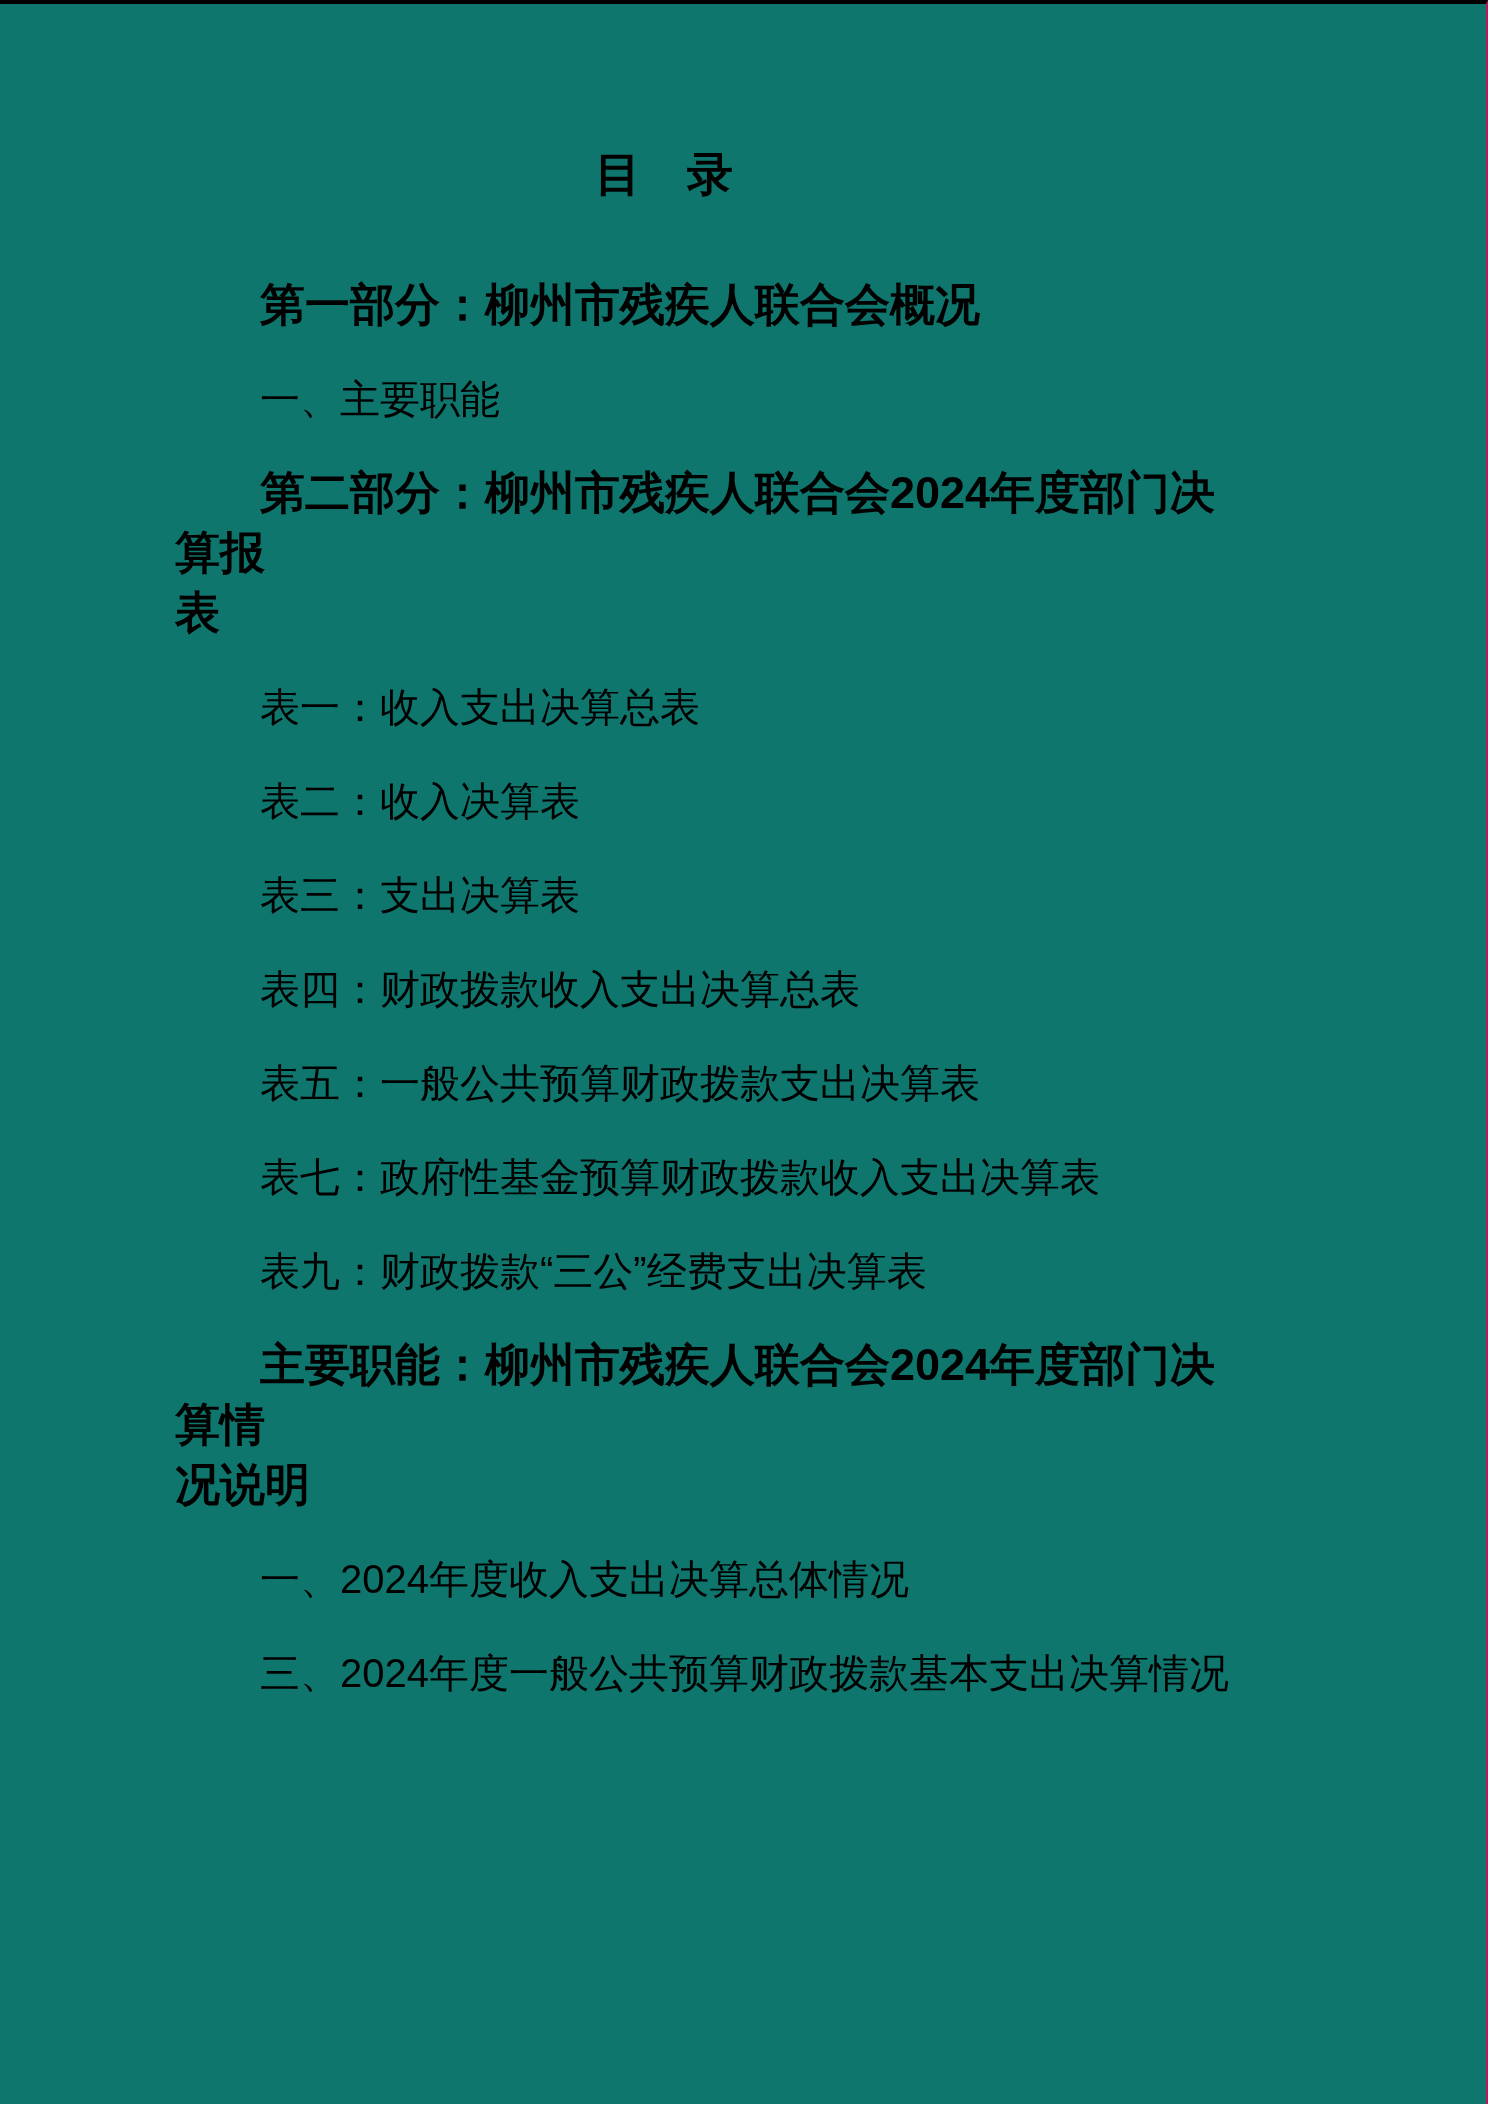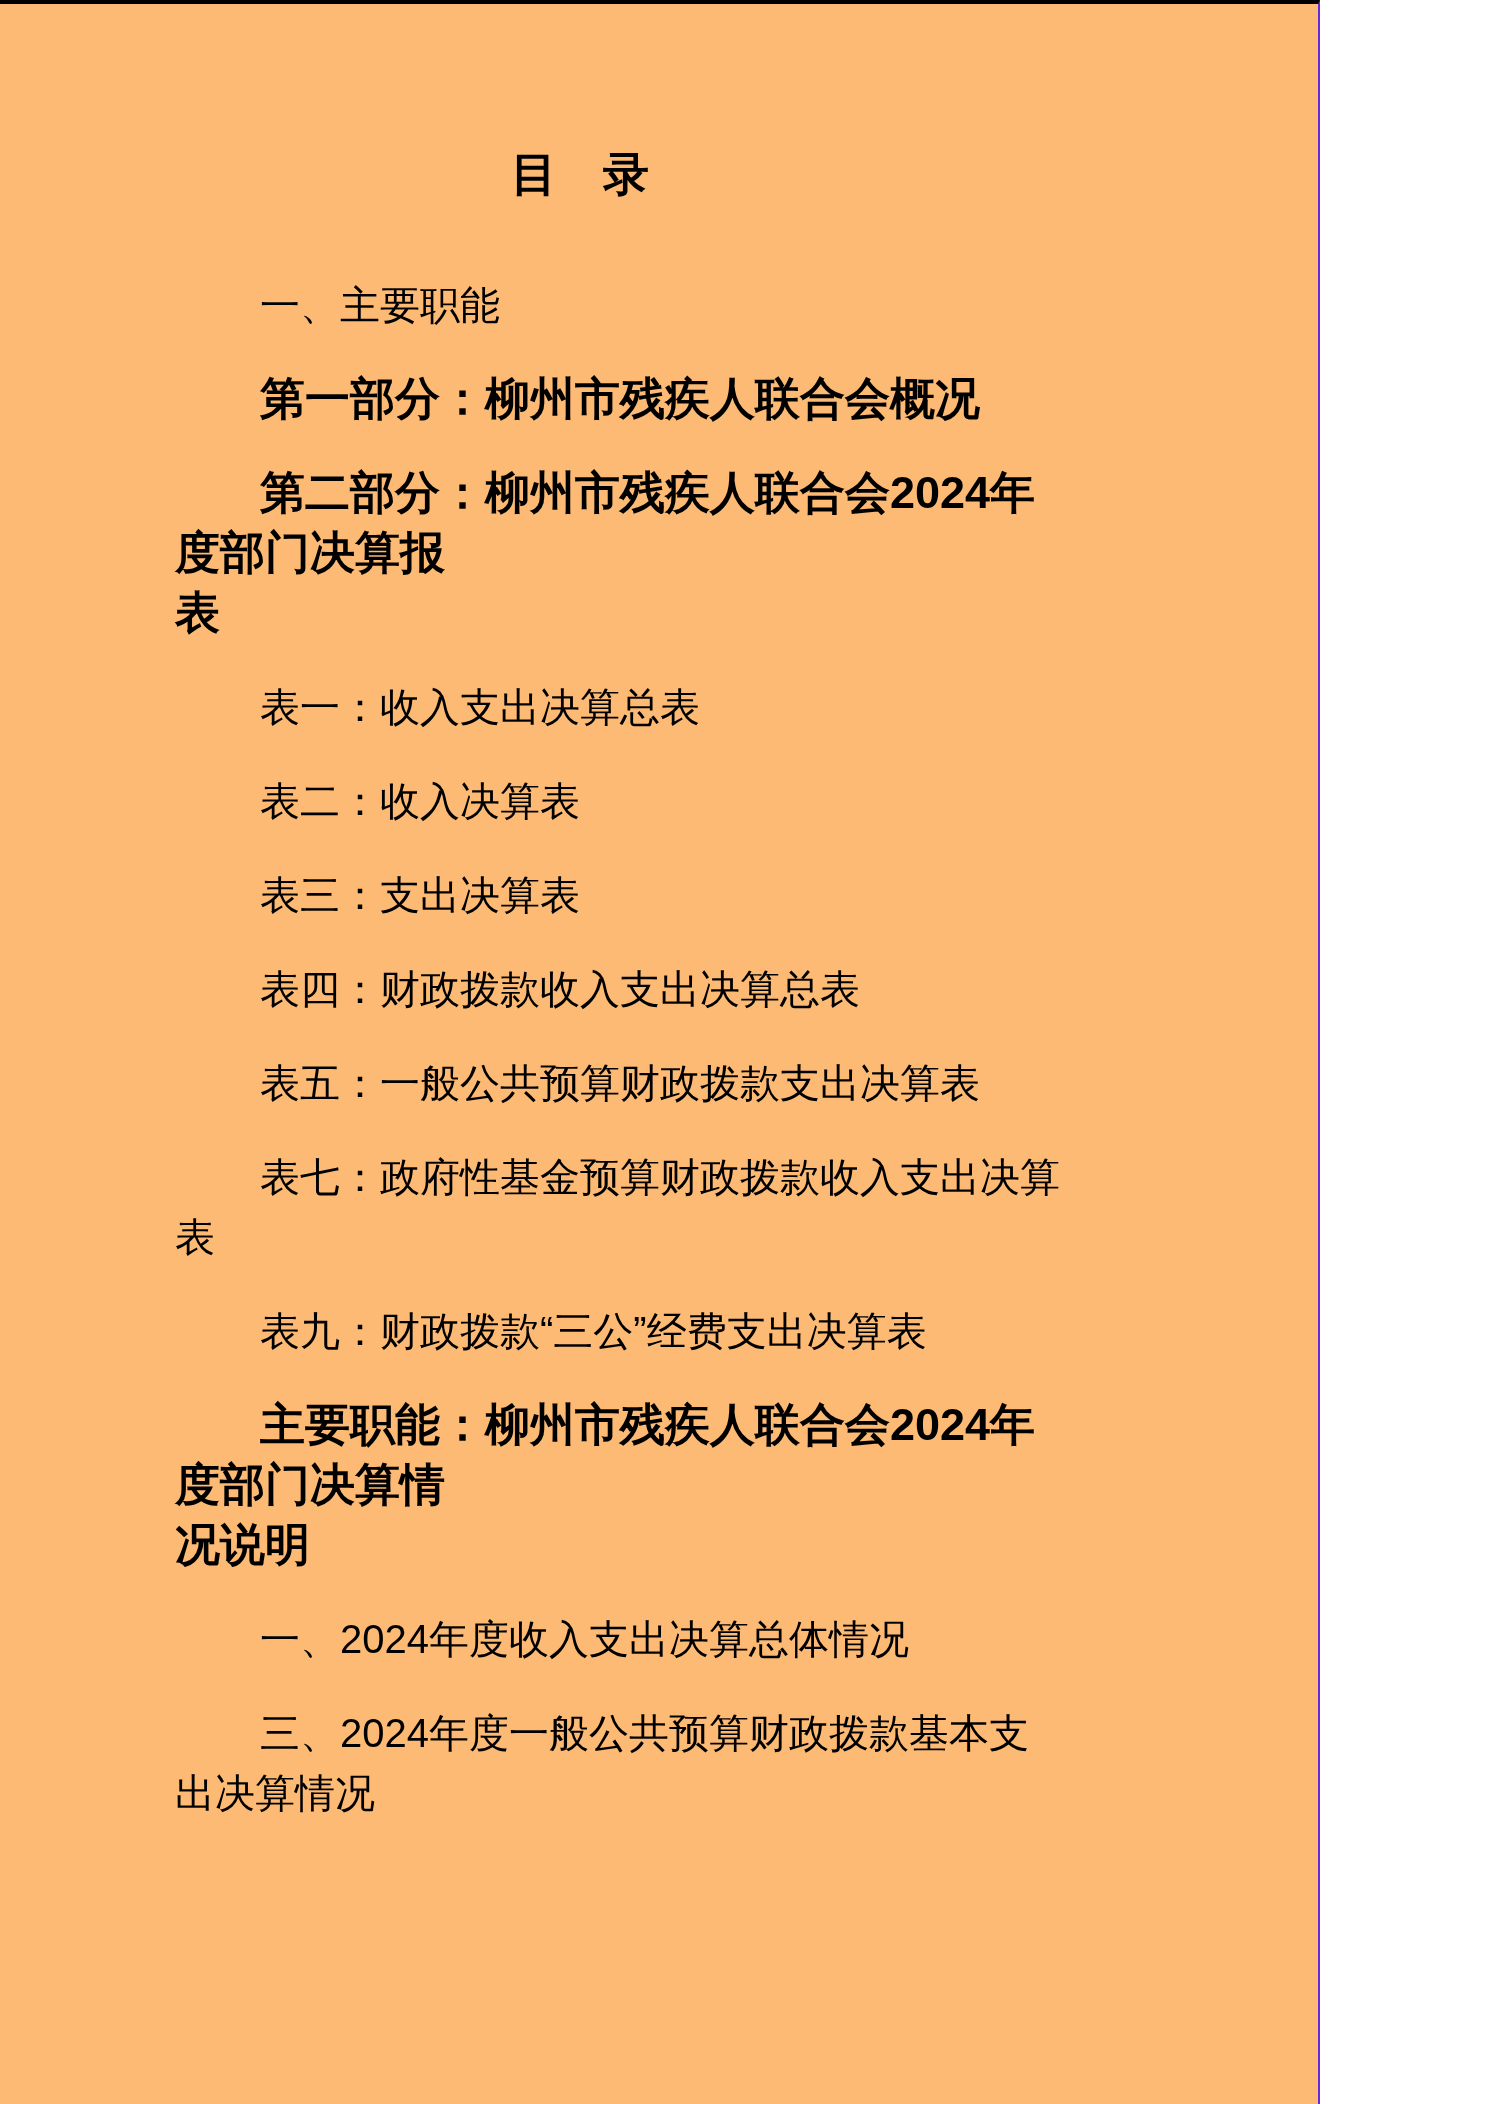--- a/index.html
+++ b/index.html
@@ -2,26 +2,26 @@
 <html><head>
 <meta charset="utf-8">
 <style>
   html, body {
     margin: 0;
     padding: 0;
     background: #ffffff;
   }
   .page {
     position: relative;
-    width: 1320px;
+    width: 1488px;
     height: 2104px;
     box-sizing: border-box;
-    background: #fdba74;
+    background: #0f766e;
     border-top: 4px solid #000000;
-    border-right: 2px solid #6d28d9;
+    border-right: 2px solid #be185d;
     overflow: hidden;
     color: #000000;
     font-family: "Liberation Sans", sans-serif;
   }
   .content {
     box-sizing: border-box;
     width: 100%;
     padding: 141px 253px 0 175px;
   }
   .doc-title {
@@ -57,26 +57,26 @@
   .line:empty { display: none; }
 </style>
 </head>
 <body>
 
 <div class="page">
   <div class="content">
 
     <div class="doc-title">目　录</div>
 
+    <p class="para heading">
+      <span class="line line-first">第一部分：柳州市残疾人联合会概况</span>
+    </p>
+
     <p class="para">
       <span class="line line-first">一、主要职能</span>
-    </p>
-
-    <p class="para heading">
-      <span class="line line-first">第一部分：柳州市残疾人联合会概况</span>
     </p>
 
 
     <p class="para heading">
       <span class="line line-first">第二部分：柳州市残疾人联合会2024年度部门决算报</span>
       <span class="line">表</span>
     </p>
 
     <p class="para">
       <span class="line line-first">表一：收入支出决算总表</span>

